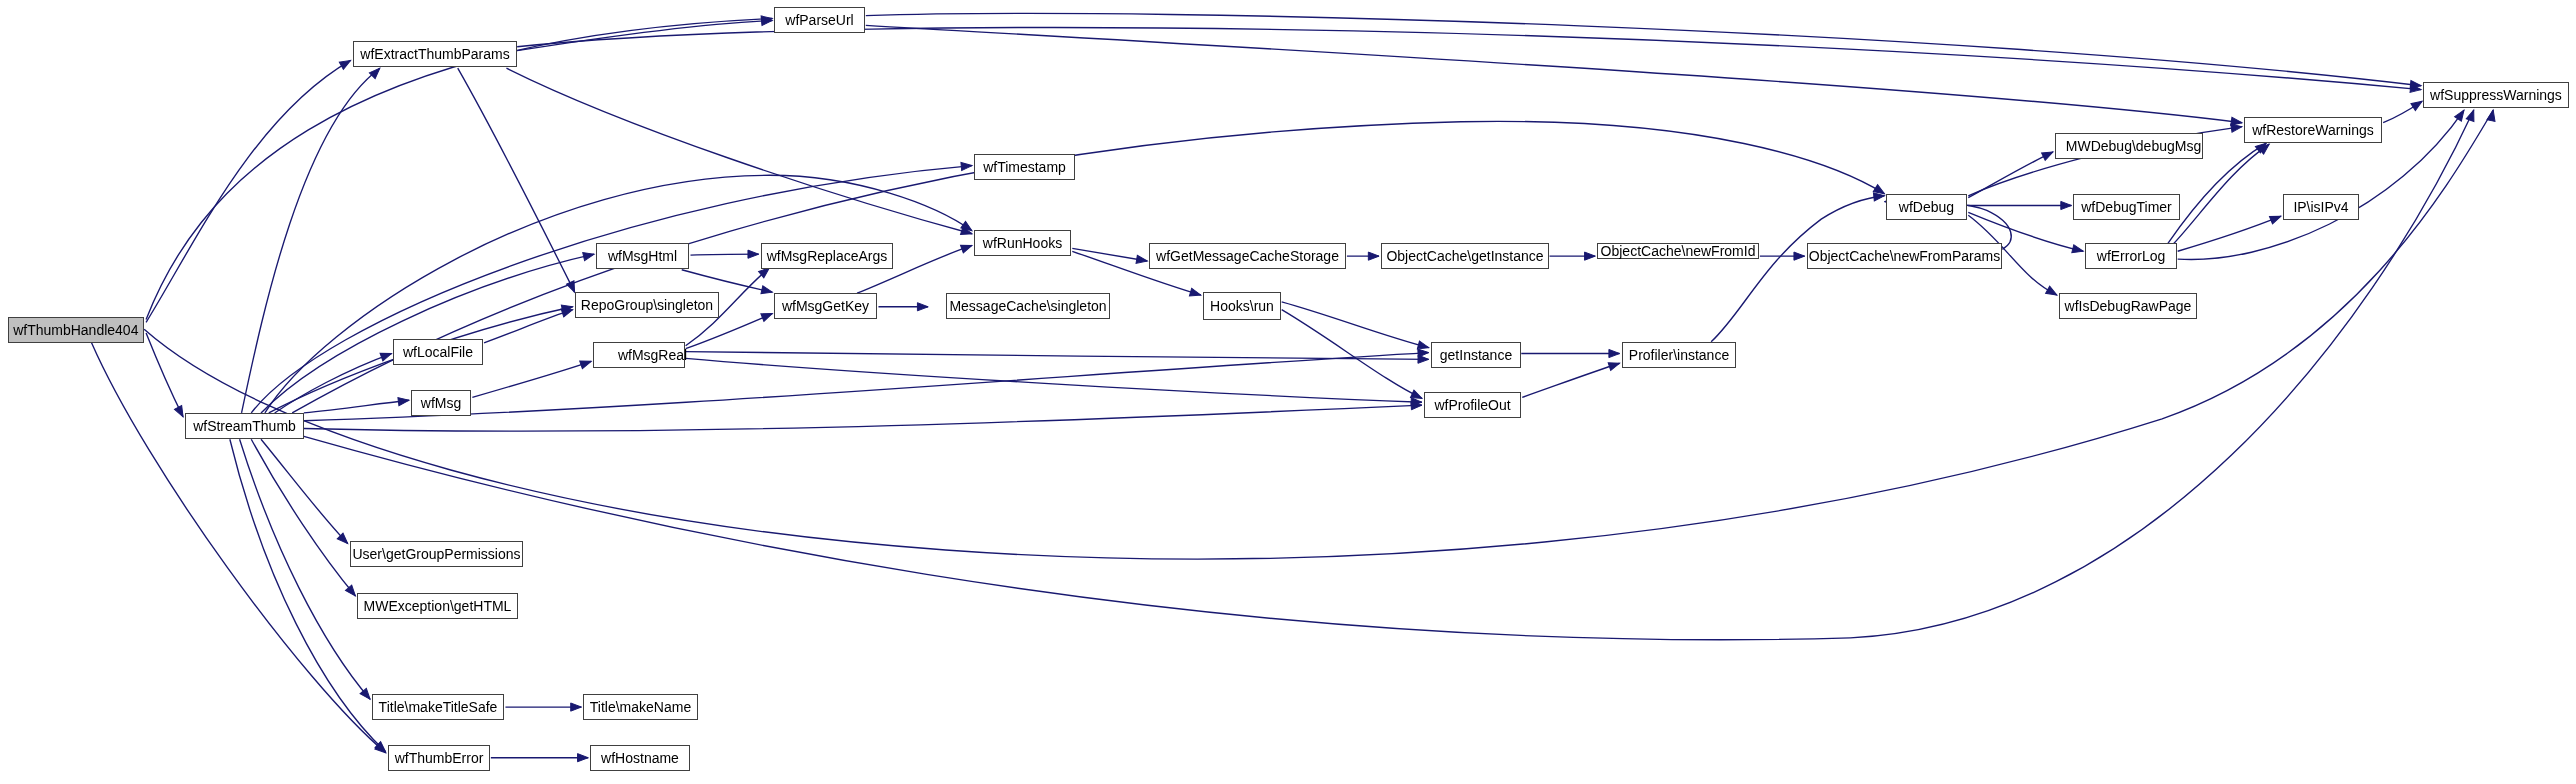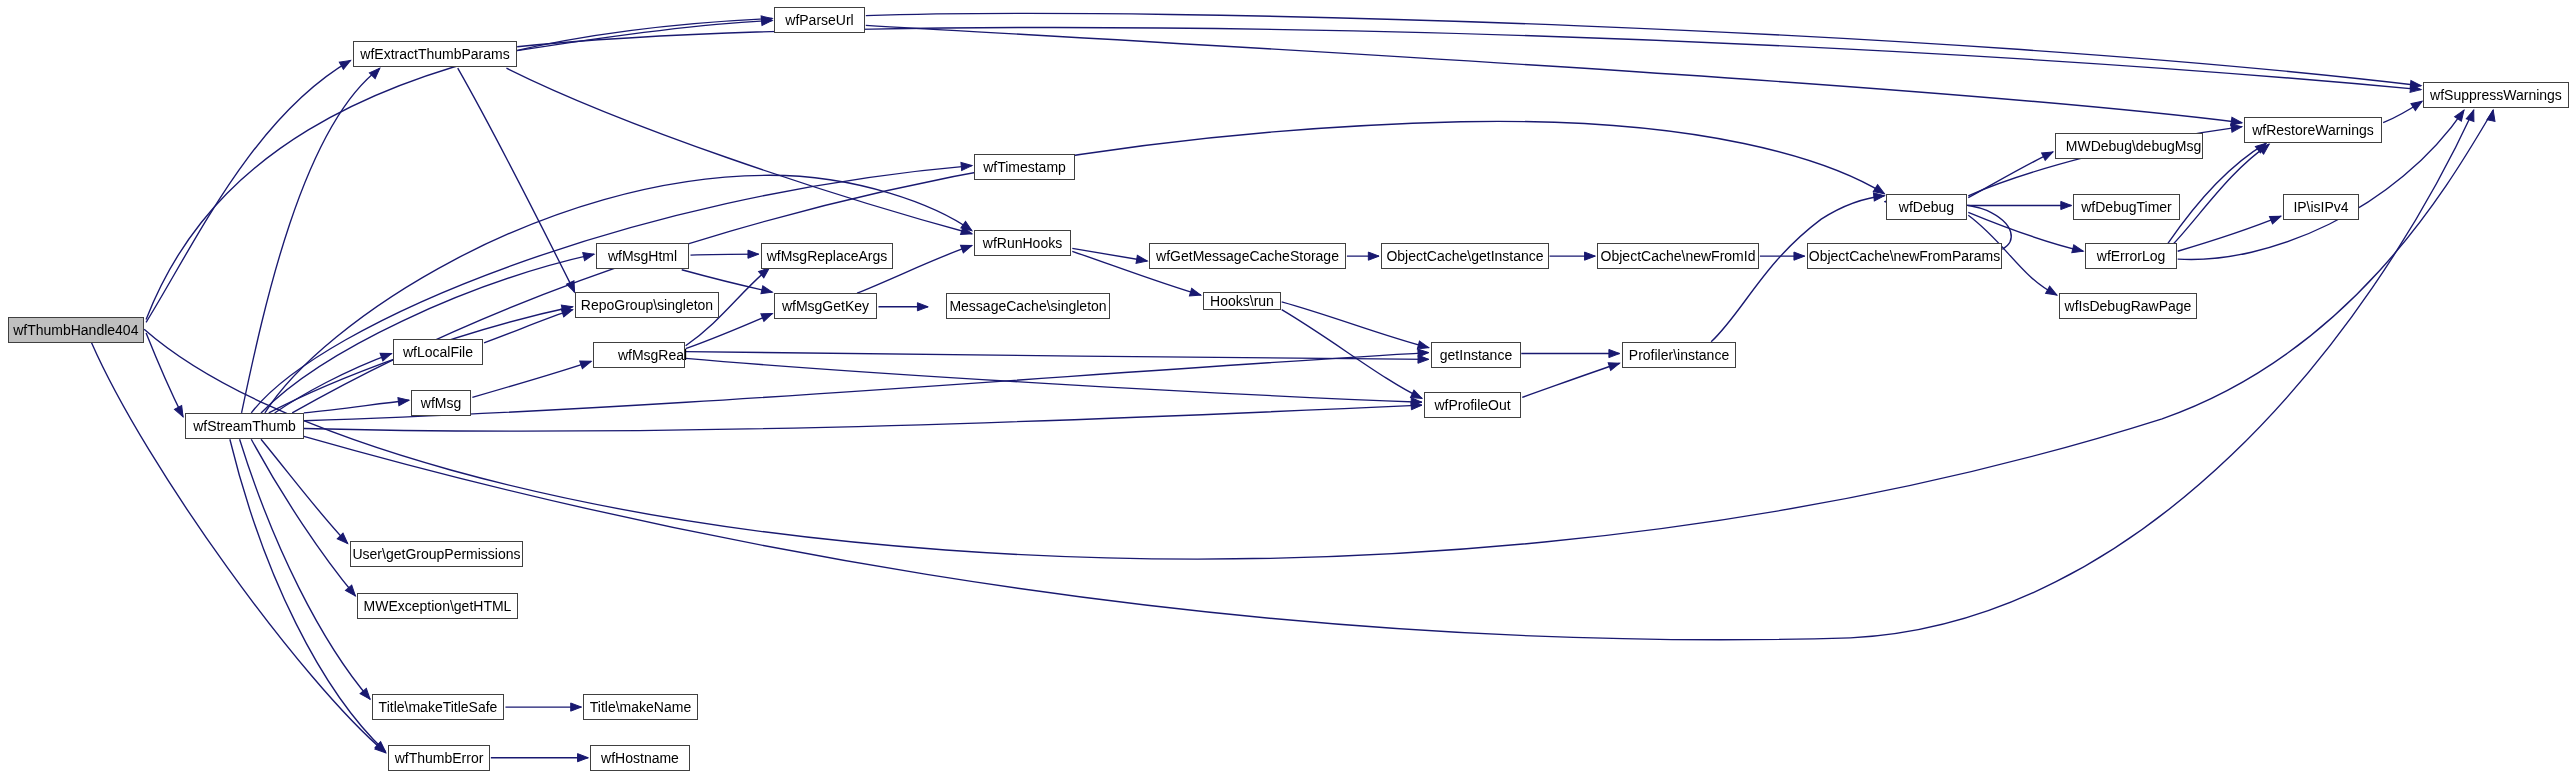--- a/index.html
+++ b/index.html
@@ -186,23 +186,23 @@
       <div class="node" style="left: 596px; top: 243px; width: 93px; height: 26px;">wfMsgHtml</div>
       <div class="node" style="left: 575px; top: 292px; width: 144px; height: 26px;">RepoGroup\singleton</div>
       <div class="node" style="left: 393px; top: 339px; width: 90px; height: 26px;">wfLocalFile</div>
       <div class="node" style="left: 411px; top: 390px; width: 60px; height: 26px;">wfMsg</div>
       <div class="node" style="left: 593px; top: 342px; width: 92px; height: 26px; padding-left: 27px;">wfMsgReal</div>
       <div class="node" style="left: 761px; top: 243px; width: 132px; height: 26px;">wfMsgReplaceArgs</div>
       <div class="node" style="left: 774px; top: 293px; width: 103px; height: 26px;">wfMsgGetKey</div>
       <div class="node" style="left: 930px; top: 293px; width: 164px; height: 26px; margin-left: 16px;">MessageCache\singleton</div>
       <div class="node" style="left: 974px; top: 230px; width: 97px; height: 26px;">wfRunHooks</div>
       <div class="node" style="left: 1149px; top: 243px; width: 197px; height: 26px;">wfGetMessageCacheStorage</div>
-      <div class="node" style="left: 1203px; top: 292px; width: 78px; height: 18px;">Hooks\run</div>
+      <div class="node" style="left: 1203px; top: 292px; width: 78px; height: 28px;">Hooks\run</div>
       <div class="node" style="left: 1381px; top: 243px; width: 168px; height: 26px;">ObjectCache\getInstance</div>
-      <div class="node" style="left: 1597px; top: 243px; width: 162px; height: 26px;">ObjectCache\newFromId</div>
+      <div class="node" style="left: 1597px; top: 243px; width: 162px; height: 16px;">ObjectCache\newFromId</div>
       <div class="node" style="left: 1807px; top: 243px; width: 195px; height: 26px;">ObjectCache\newFromParams</div>
       <div class="node" style="left: 1431px; top: 342px; width: 90px; height: 26px;">getInstance</div>
       <div class="node" style="left: 1424px; top: 392px; width: 97px; height: 26px;">wfProfileOut</div>
       <div class="node" style="left: 1622px; top: 342px; width: 114px; height: 26px;">Profiler\instance</div>
       <div class="node" style="left: 1886px; top: 194px; width: 81px; height: 26px;">wfDebug</div>
       <div class="node" style="left: 2055px; top: 133px; width: 148px; height: 26px; padding-left: 9px;">MWDebug\debugMsg</div>
       <div class="node" style="left: 2073px; top: 194px; width: 107px; height: 26px;">wfDebugTimer</div>
       <div class="node" style="left: 2085px; top: 243px; width: 92px; height: 26px;">wfErrorLog</div>
       <div class="node" style="left: 2059px; top: 293px; width: 138px; height: 26px;">wfIsDebugRawPage</div>
       <div class="node" style="left: 2283px; top: 194px; width: 76px; height: 26px;">IP\isIPv4</div>

